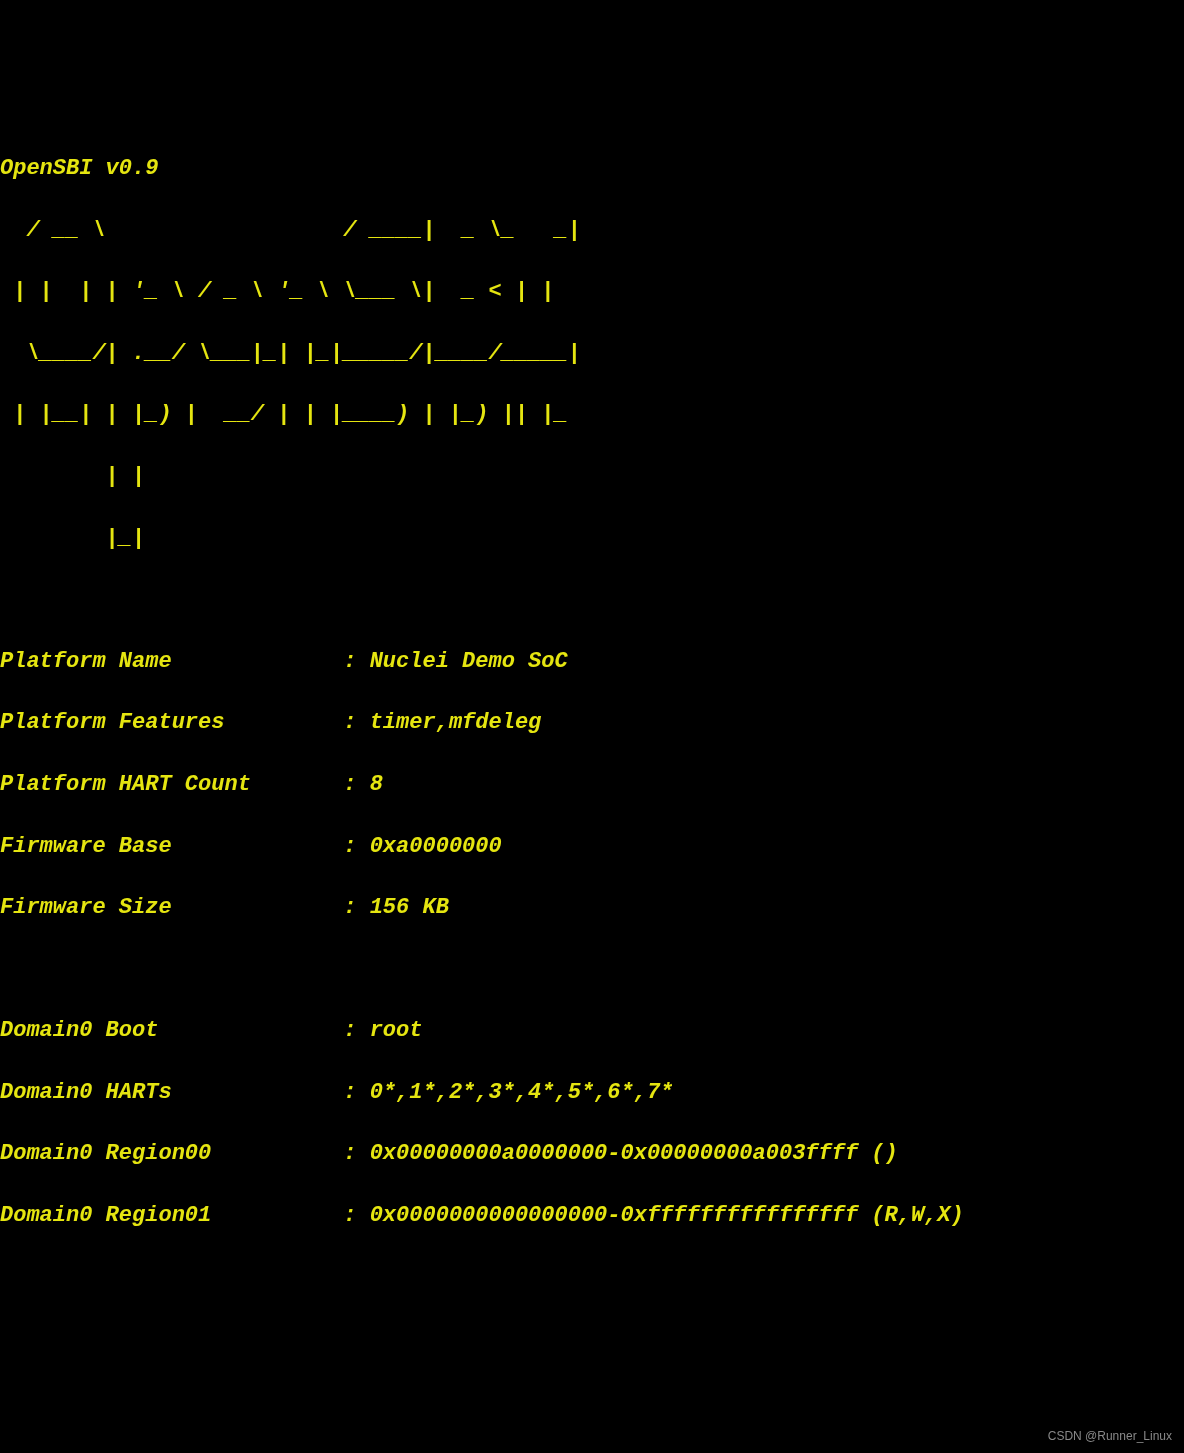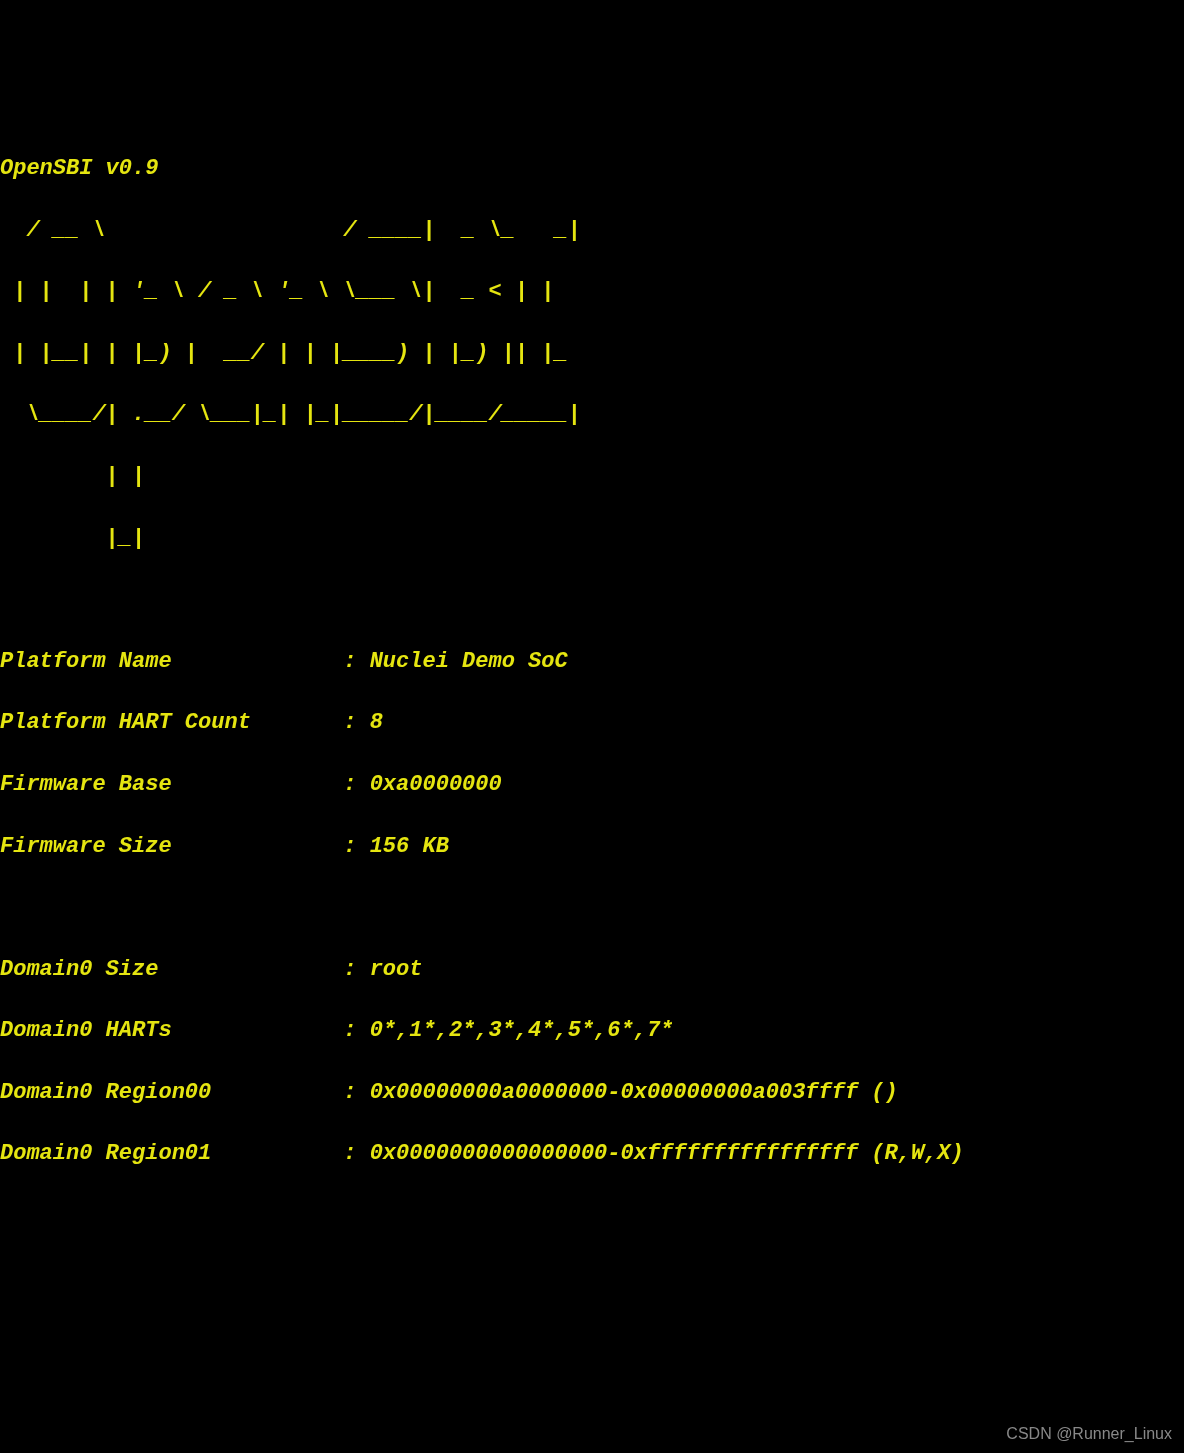--- a/index.html
+++ b/index.html
@@ -26,45 +26,46 @@
     .line {
       display: block;
       white-space: pre;
       font-style: italic;
     }
     .watermark {
       position: absolute;
       bottom: 8px;
       right: 12px;
       color: #888888;
-      font-size: 16px;
+      font-size: 12px;
       font-weight: normal;
       font-family: Arial, sans-serif;
     }
   </style>
 </head>
 <body>
 
 
 
 <div class="terminal">
 <span class="line">OpenSBI v0.9</span>
 <span class="line">  / __ \                  / ____|  _ \_   _|</span>
 <span class="line"> | |  | | '_ \ / _ \ '_ \ \___ \|  _ &lt; | |</span>
+<span class="line">  \____/| .__/ \___|_| |_|_____/|____/_____|</span>
 <span class="line"> | |__| | |_) |  __/ | | |____) | |_) || |_</span>
-<span class="line">  \____/| .__/ \___|_| |_|_____/|____/_____|</span>
 <span class="line">        | |</span>
 <span class="line">        |_|</span>
 <span class="line"> </span>
 <span class="line"><span>Platform Name             </span><span>: </span><span>Nuclei Demo SoC</span></span>
+<span class="line"><span>Platform Features         </span><span>: </span><span>timer,mfdeleg</span></span>
 <span class="line"><span>Platform HART Count       </span><span>: </span><span>8</span></span>
 <span class="line"><span>Firmware Base             </span><span>: </span><span>0xa0000000</span></span>
 <span class="line"><span>Firmware Size             </span><span>: </span><span>156 KB</span></span>
 <span class="line"> </span>
-<span class="line"><span>Domain0 Size              </span><span>: </span><span>root</span></span>
+<span class="line"><span>Domain0 Boot              </span><span>: </span><span>root</span></span>
 <span class="line"><span>Domain0 HARTs             </span><span>: </span><span>0*,1*,2*,3*,4*,5*,6*,7*</span></span>
 <span class="line"><span>Domain0 Region00          </span><span>: </span><span>0x00000000a0000000-0x00000000a003ffff ()</span></span>
 <span class="line"><span>Domain0 Region01          </span><span>: </span><span>0x0000000000000000-0xffffffffffffffff (R,W,X)</span></span>
 
 
 
 
 
 
 

